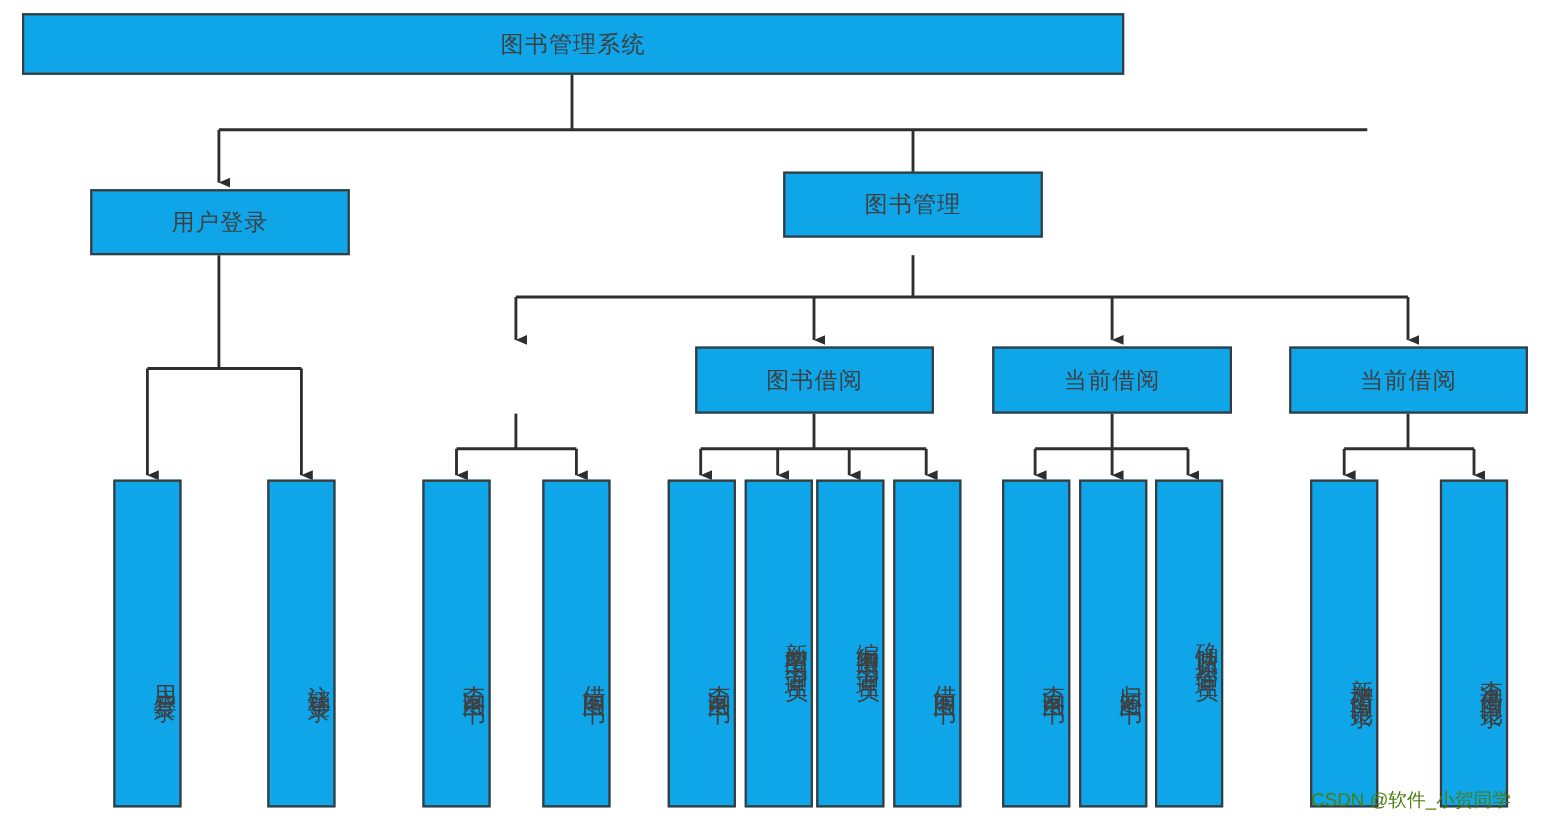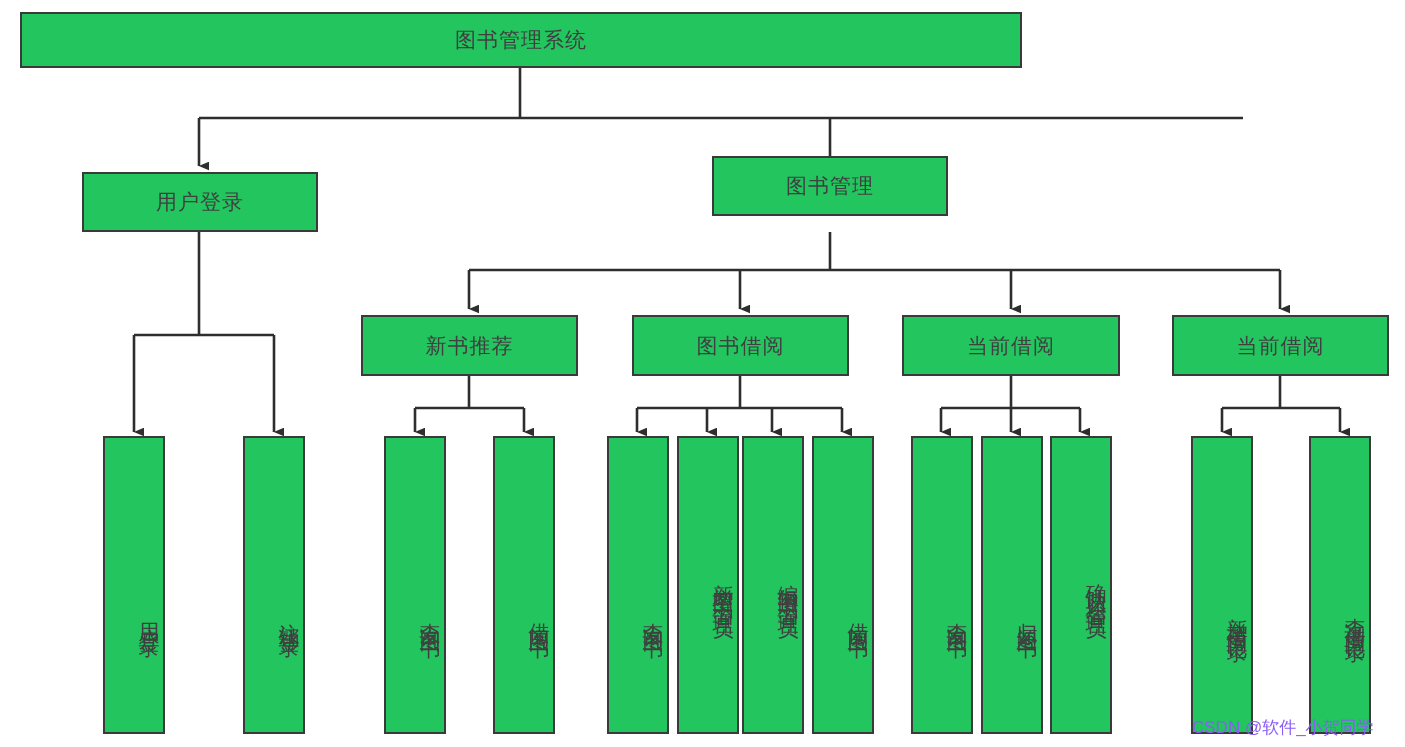--- a/index.html
+++ b/index.html
@@ -1,25 +1,25 @@
 <!DOCTYPE html>
 <html><head>
 <meta charset="utf-8">
 <style>
   html,body{margin:0;padding:0;background:#ffffff;}
   body{font-family:"Liberation Sans","DejaVu Sans",sans-serif;}
   #canvas{position:relative;width:1405px;height:747px;background:#ffffff;overflow:hidden;}
   #wires{position:absolute;left:0;top:0;width:1405px;height:747px;pointer-events:none;}
-  .node{position:absolute;box-sizing:border-box;border:2.5px solid #3a3a3a;background:#22c55e;
+  .node{position:absolute;box-sizing:border-box;border:2.5px solid #3a3a3a;background:#0ea5e9;
         display:flex;align-items:center;justify-content:center;color:#3f3f3f;}
   .node.h{font-size:21px;letter-spacing:1px;}
   .node.v{writing-mode:vertical-rl;text-orientation:upright;font-size:21px;
           letter-spacing:5px;align-items:flex-start;justify-content:center;padding-top:62px;}
   .node.v.tall{padding-top:8px;}
-  .watermark{position:absolute;font-size:17px;color:#8b5cf6;white-space:nowrap;}
+  .watermark{position:absolute;font-size:17px;color:#4d7c0f;white-space:nowrap;}
 </style>
 </head>
 <body>
 
 <div id="canvas">
 
   <svg id="wires" viewBox="0 0 1405 747">
     <defs>
       <marker id="arw" markerWidth="10" markerHeight="11" refX="4.5" refY="10.4" orient="auto" markerUnits="userSpaceOnUse">
         <path d="M0,0 L9,0 L4.5,10.6 Z" fill="#2e2e2e"></path>
@@ -68,21 +68,20 @@
       <path d="M1222,408 L1222,432" marker-end="url(#arw)"></path>
       <path d="M1340,408 L1340,432" marker-end="url(#arw)"></path>
     </g>
   </svg>
 
   <div class="node h" style="left:20px;top:12px;width:1002px;height:56px;">图书管理系统</div>
 
   <div class="node h" style="left:82px;top:172px;width:236px;height:60px;">用户登录</div>
   <div class="node h" style="left:712px;top:156px;width:236px;height:60px;">图书管理</div>
 
-  <div class="node h" style="left:361px;top:315px;width:217px;height:61px;">新书推荐</div>
   <div class="node h" style="left:902px;top:315px;width:218px;height:61px;">当前借阅</div>
   <div class="node h" style="left:632px;top:315px;width:217px;height:61px;">图书借阅</div>
   <div class="node h" style="left:1172px;top:315px;width:217px;height:61px;">当前借阅</div>
 
   <div class="node v" style="left:103px;top:436px;width:62px;height:298px;">用户登录</div>
   <div class="node v" style="left:243px;top:436px;width:62px;height:298px;">注销登录</div>
 
   <div class="node v" style="left:384px;top:436px;width:62px;height:298px;">查询图书</div>
   <div class="node v" style="left:493px;top:436px;width:62px;height:298px;">借阅图书</div>
 

